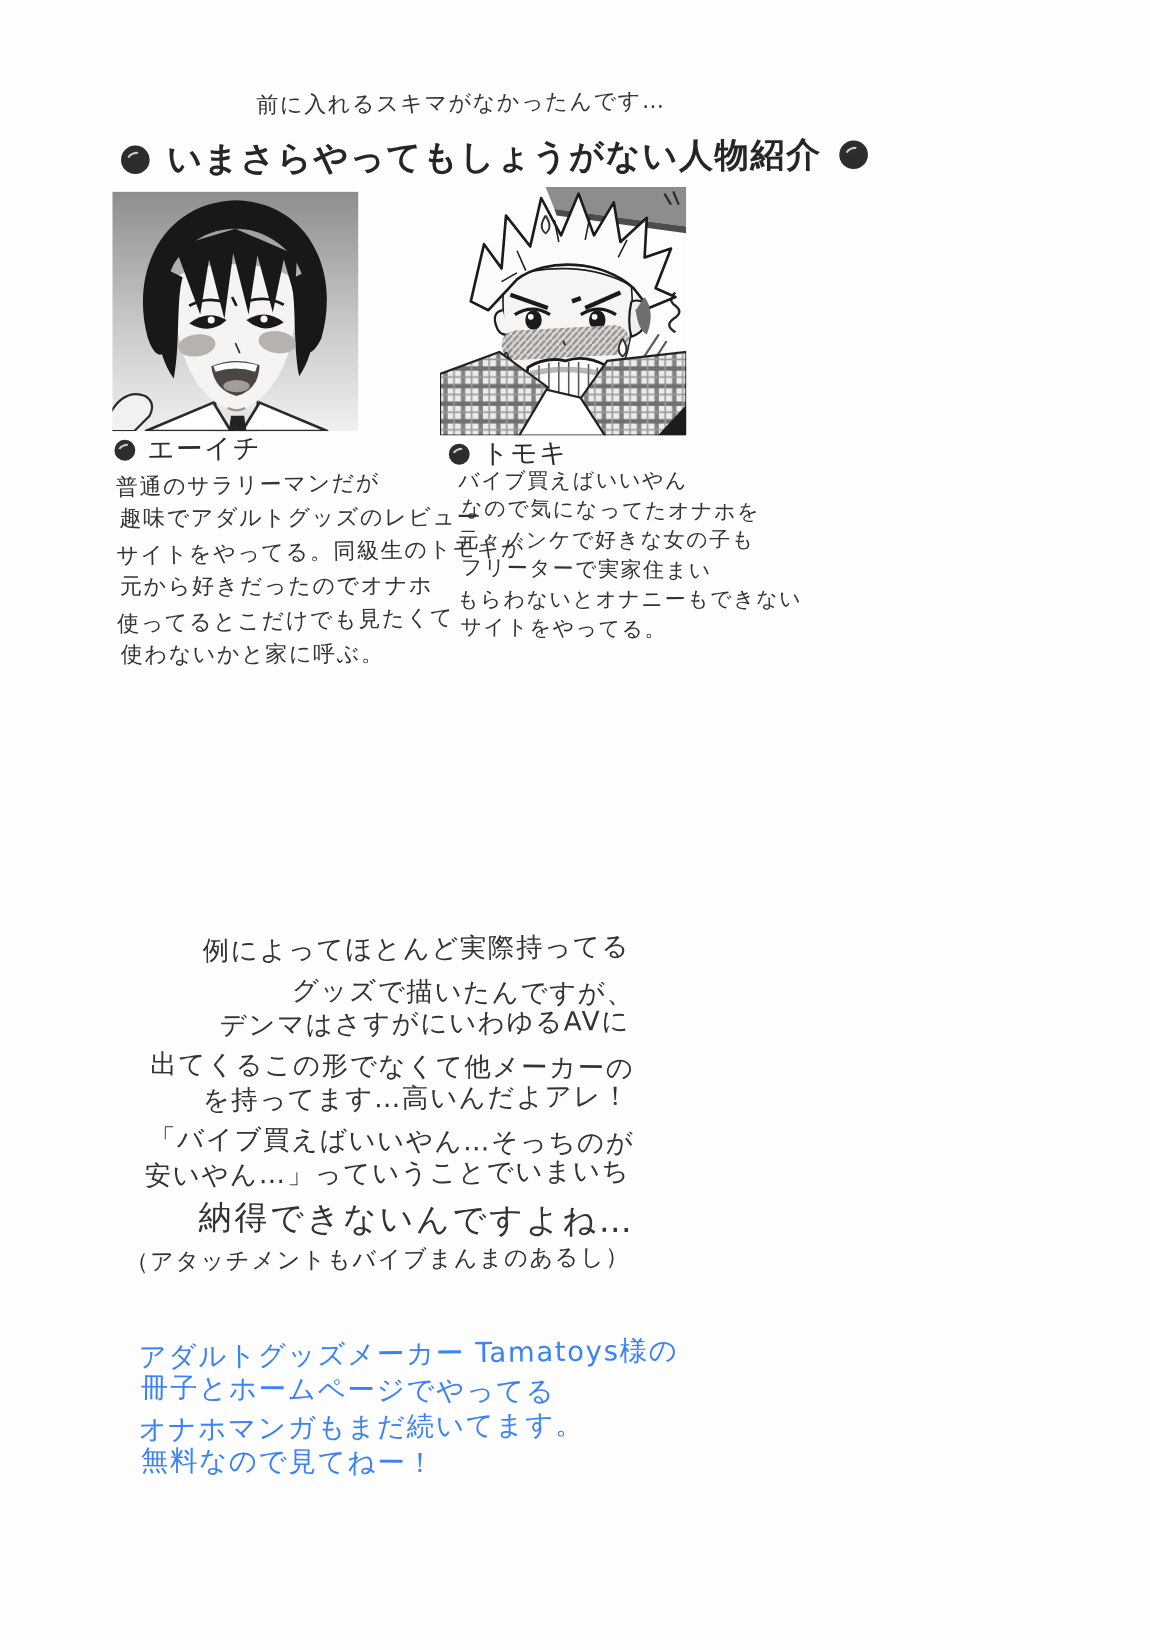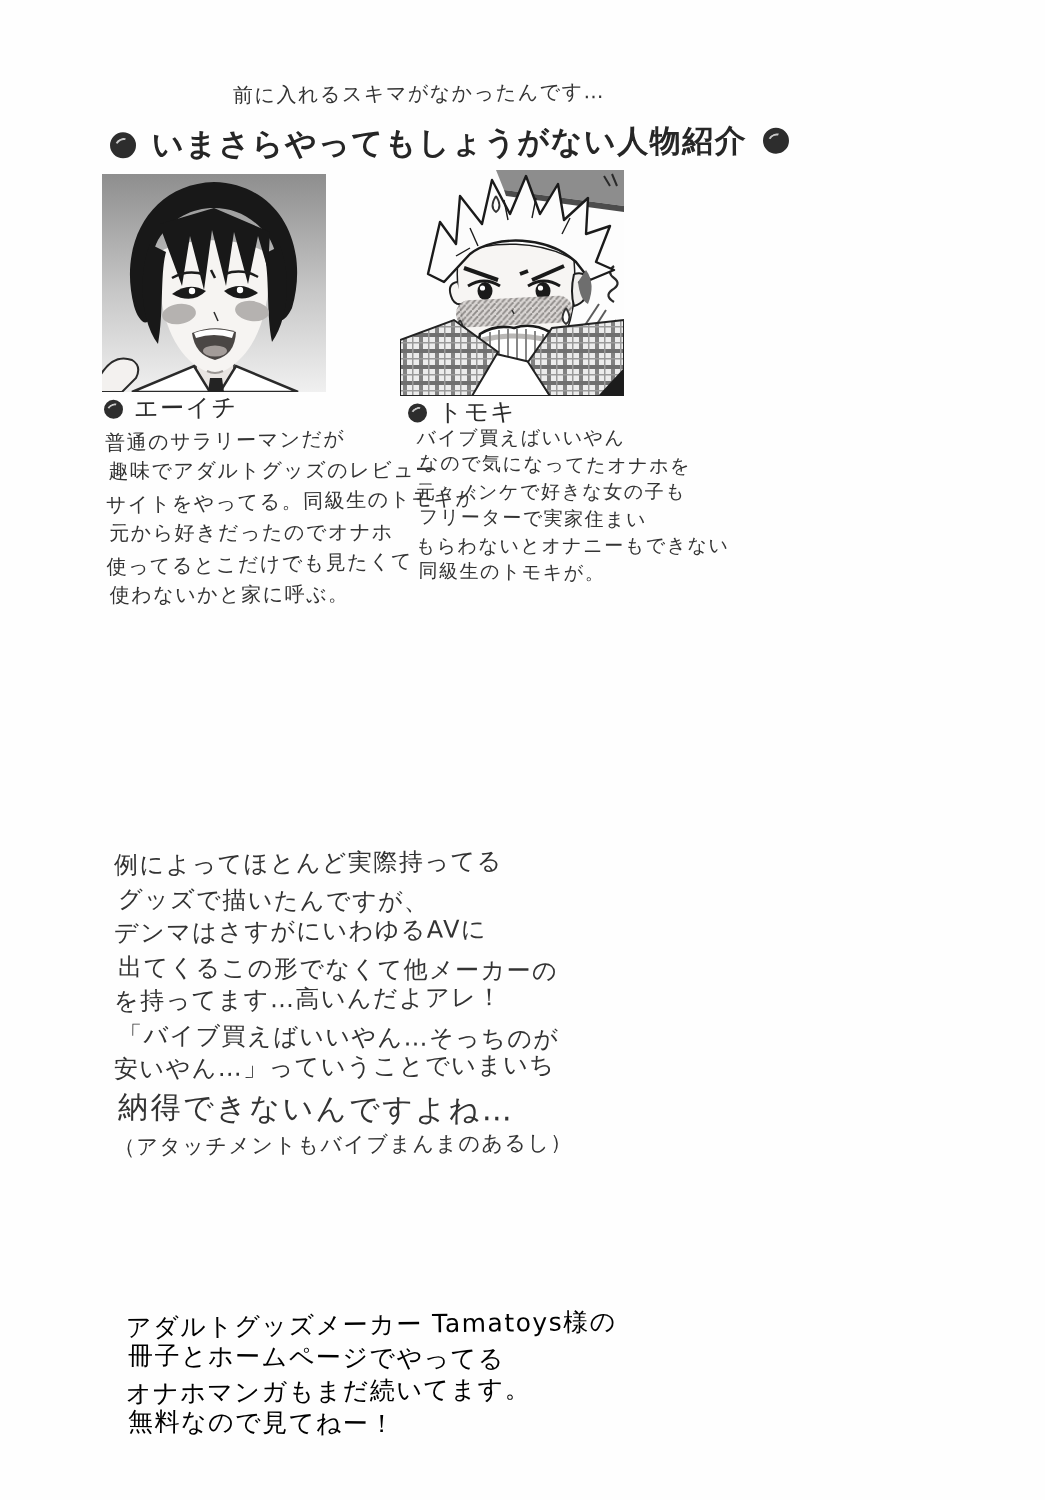--- a/index.html
+++ b/index.html
@@ -46,29 +46,29 @@
   .name-left{left:104px;top:392px;transform:rotate(-0.8deg);}
   .name-right{left:408px;top:396px;transform:rotate(-0.5deg);}
 
   .desc{position:absolute;font-size:20px;color:#333;}
   .desc-left{left:106px;top:424px;line-height:31px;transform:rotate(-0.6deg);}
   .desc-right{left:416px;top:424px;font-size:19px;line-height:27px;transform:rotate(0.4deg);}
   .desc .hw:nth-child(odd){transform:rotate(-0.5deg);}
   .desc .hw:nth-child(even){transform:rotate(0.4deg) translateX(3px);}
 
   
-  .notes{position:absolute;left:114px;top:848px;font-size:24px;line-height:34px;color:#333;}
+  .notes{position:absolute;left:114px;top:848px;font-size:24px;line-height:34px;color:#333;text-align:right;}
   .notes .hw{transform-origin:left center;}
   .notes .hw:nth-child(odd){transform:rotate(-0.6deg);}
   .notes .hw:nth-child(even){transform:rotate(0.5deg) translateX(4px);}
   .notes .hw.big{font-size:30px;line-height:42px;letter-spacing:2.5px;}
   .notes .hw.small{font-size:21px;line-height:38px;}
 
   
-  .footer-notes{position:absolute;left:126px;top:1308px;font-size:25px;line-height:33px;color:#000000;}
+  .footer-notes{position:absolute;left:126px;top:1214px;font-size:25px;line-height:33px;color:#3b82f6;}
   .footer-notes .hw:nth-child(odd){transform:rotate(-0.7deg);}
   .footer-notes .hw:nth-child(even){transform:rotate(0.5deg) translateX(2px);}
 </style>
 </head>
 <body>
 
 <div class="page">
 
   <div class="hw top-note">前に入れるスキマがなかったんです…</div>
 
@@ -252,21 +252,21 @@
   <div class="name-row name-right">
     <span class="dot small"></span>
     <span class="hw">トモキ</span>
   </div>
   <div class="desc desc-right">
     <div class="hw">バイブ買えばいいやん</div>
     <div class="hw">なので気になってたオナホを</div>
     <div class="hw">元々ノンケで好きな女の子も</div>
     <div class="hw">フリーターで実家住まい</div>
     <div class="hw">もらわないとオナニーもできない</div>
-    <div class="hw">同級生のトモキが。</div>
+    <div class="hw">サイトをやってる。</div>
   </div>
 
   <div class="notes">
     <div class="hw">例によってほとんど実際持ってる</div>
     <div class="hw">グッズで描いたんですが、</div>
     <div class="hw">デンマはさすがにいわゆるAVに</div>
     <div class="hw">出てくるこの形でなくて他メーカーの</div>
     <div class="hw">を持ってます…高いんだよアレ！</div>
     <div class="hw">「バイブ買えばいいやん…そっちのが</div>
     <div class="hw">安いやん…」っていうことでいまいち</div>

